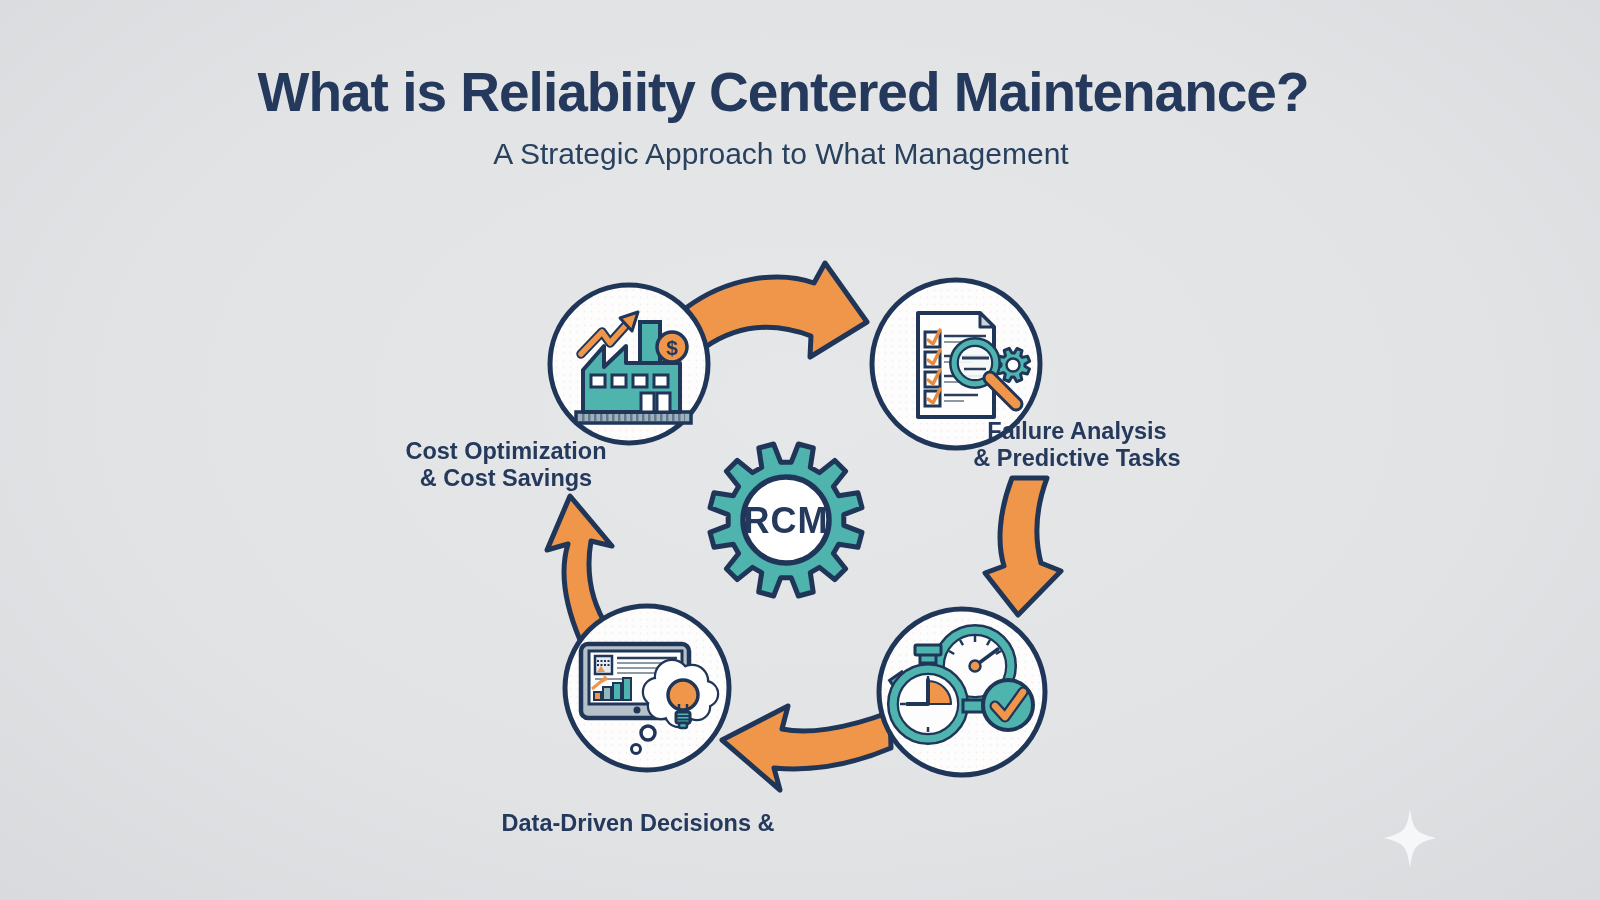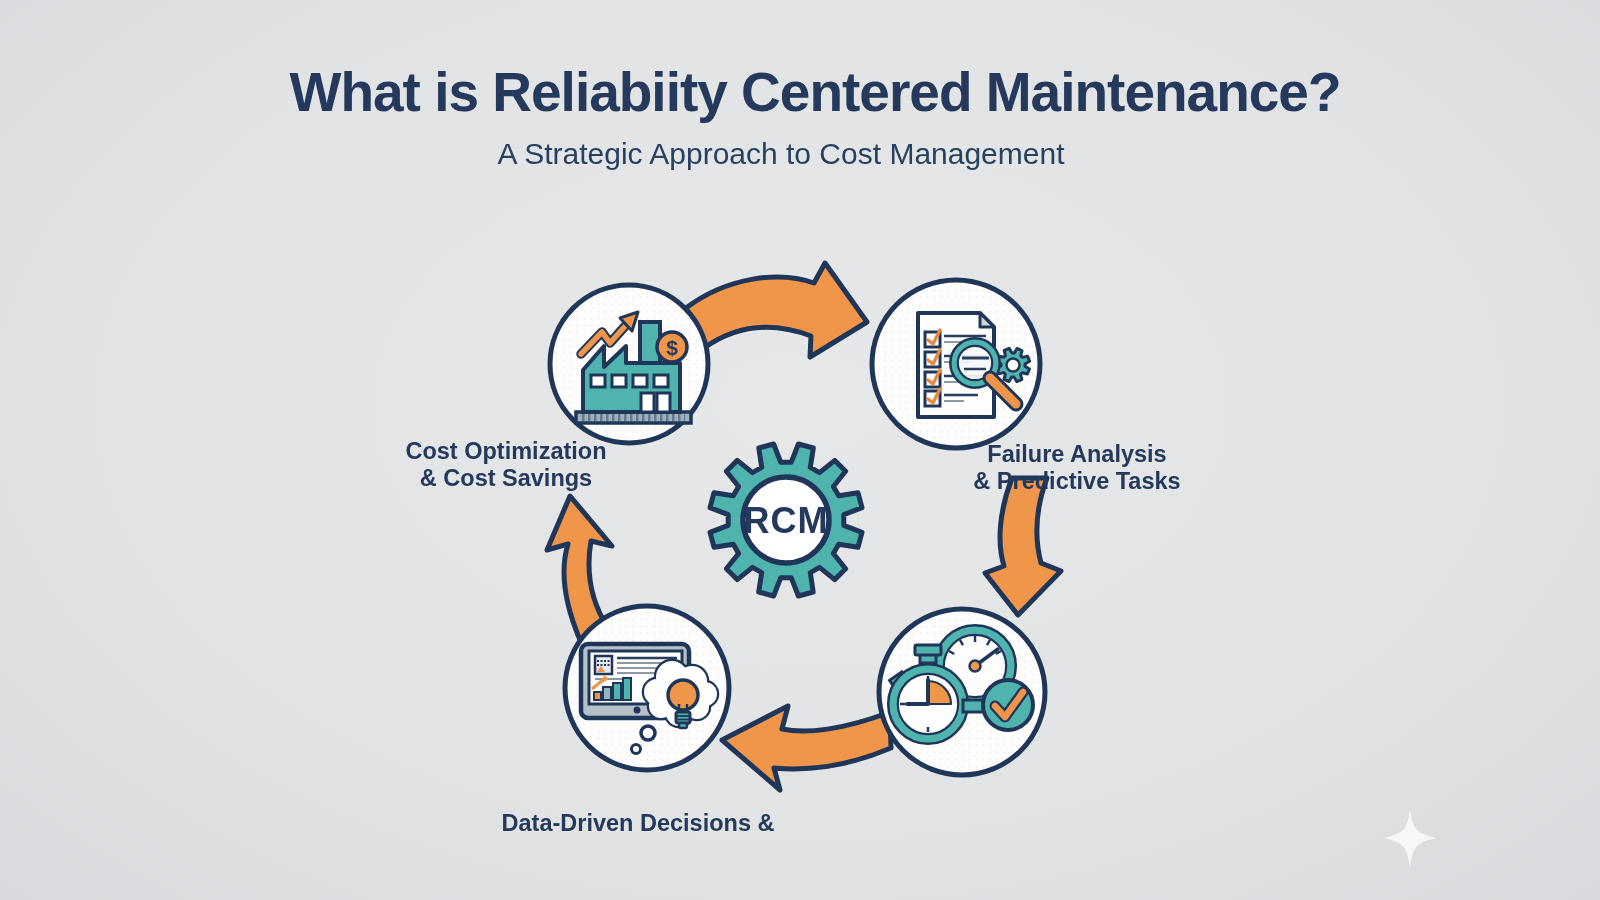--- a/index.html
+++ b/index.html
@@ -3,41 +3,41 @@
 <meta charset="utf-8">
 <style>
   html,body{margin:0;padding:0;background:#cfd1d4;}
   .canvas{
     position:relative;width:1600px;height:900px;overflow:hidden;
     background:radial-gradient(ellipse at 50% 45%, #e6e7e9 0%, #e2e3e5 60%, #d8dadd 100%);
     font-family:"Liberation Sans", sans-serif;color:#24395c;
   }
   .page-title{
     position:absolute;top:60px;left:783px;transform:translateX(-50%);
-    font-size:55px;font-weight:bold;letter-spacing:-1px;white-space:nowrap;color:#24395c;margin-left:32px;
+    font-size:55px;font-weight:bold;letter-spacing:-1px;white-space:nowrap;color:#24395c;
   }
   .page-subtitle{
     position:absolute;top:137px;left:781px;transform:translateX(-50%);
     font-size:30px;font-weight:400;white-space:nowrap;color:#27415f;
   }
   .step-label{
     position:absolute;font-size:23.5px;font-weight:bold;line-height:1.16;
     color:#24395c;white-space:nowrap;
   }
   .step-label.centered{transform:translateX(-50%);text-align:center;}
   #diagram{position:absolute;left:0;top:0;}
   #diagram text{font-family:"Liberation Sans", sans-serif;}
 </style>
 </head>
 <body>
 
 <div class="canvas">
 
   <div class="page-title">What is Reliabiity Centered Maintenance?</div>
-  <div class="page-subtitle">A Strategic Approach to Cost Management</div>
+  <div class="page-subtitle">A Strategic Approach to What Management</div>
 
   <svg id="diagram" width="1600" height="900" viewBox="0 0 1600 900">
     <defs>
       <pattern id="dots" patternUnits="userSpaceOnUse" width="7" height="7">
         <circle cx="3.5" cy="3.5" r="0.9" fill="#e9a26b" opacity="0.18"></circle>
       </pattern>
     </defs>
 
     <g fill="#f0964a" stroke="#1f3659" stroke-width="5" stroke-linejoin="round">
       <path d="M686,308 C726,278 778,270 814,283 L825,263 L867,322 L810,357 L811,336 C774,322 738,324 704,348 Z"></path>
@@ -235,21 +235,21 @@
       <text y="13" text-anchor="middle" font-size="36" font-weight="bold" letter-spacing="1" fill="#24395c">RCM</text>
     </g>
 
     <path d="M1410,809 C1413,830 1416,833 1436,838 C1416,843 1413,846 1410,868 C1407,846 1404,843 1384,838 C1404,833 1407,830 1410,809 Z" fill="#fafbfc" opacity="0.85"></path>
   </svg>
 
   <div class="step-label centered" style="left:506px;top:438px">
     <div>Cost Optimization</div>
     <div>&amp; Cost Savings</div>
   </div>
-  <div class="step-label centered" style="left:1077px;top:441px">
+  <div class="step-label centered" style="left:1077px;top:418px">
     <div>Failure Analysis</div>
     <div>&amp; Predictive Tasks</div>
   </div>
   <div class="step-label" style="left:868px;top:786px">
   </div>
   <div class="step-label centered" style="left:638px;top:810px">
     <div>Data-Driven Decisions &amp;</div>
   </div>
 
 </div>

